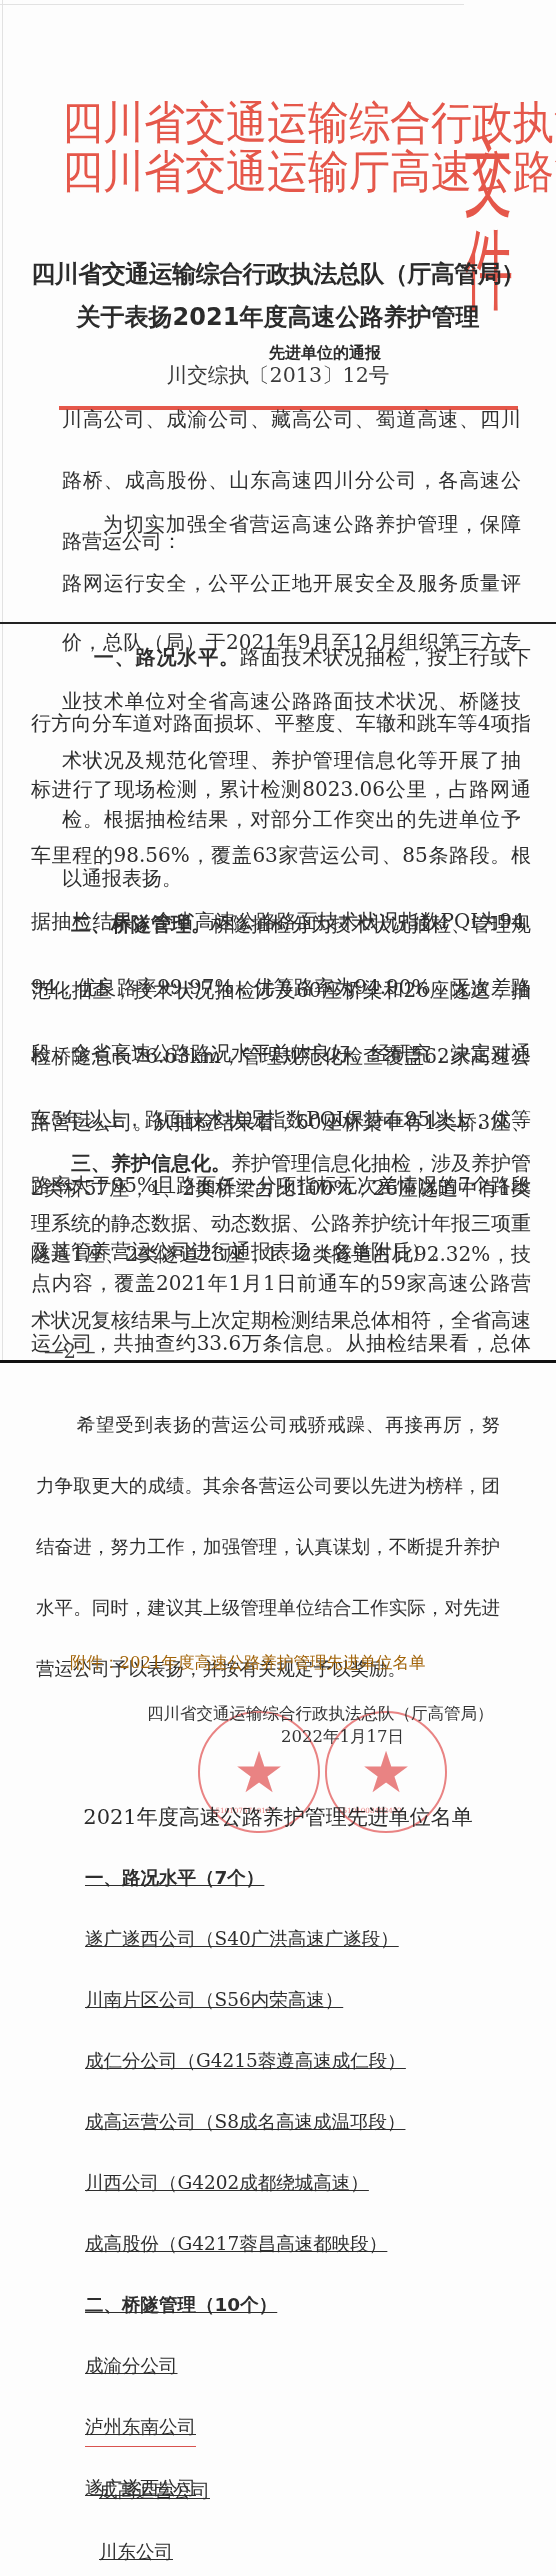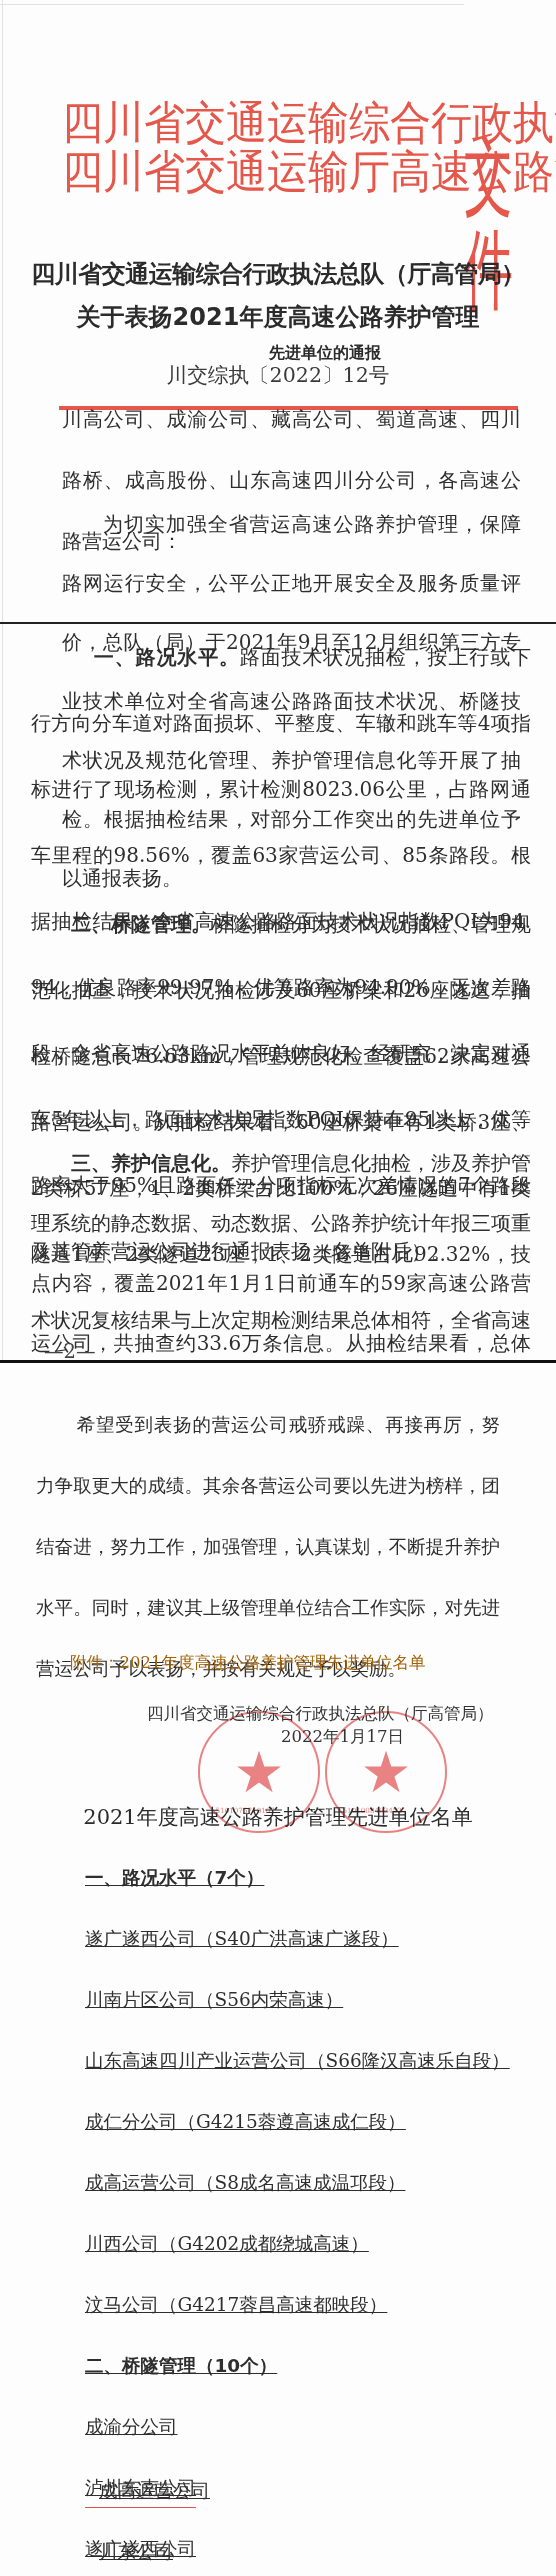--- a/index.html
+++ b/index.html
@@ -41,21 +41,21 @@
 <div class="page" style="top:0; height:1360px;">
   <div class="page-border-left" style="top:0; height:1360px;"></div>
   <div class="abs" style="left:0; top:4.1px; width:464px; height:1px; background:#e2e2e2;"></div>
 
   <div class="red-title">
     <div>四川省交通运输综合行政执法总队</div>
     <div>四川省交通运输厅高速公路管理局</div>
   </div>
   <div class="wenjian">文件</div>
 
-  <div class="doc-no">川交综执〔2022〕12号</div>
+  <div class="doc-no">川交综执〔2013〕12号</div>
   <div class="red-rule"></div>
 
   <div class="heading" style="top:258px; font-size:24px; letter-spacing:-0.5px;">四川省交通运输综合行政执法总队（厅高管局）</div>
   <div class="heading" style="top:301px; font-size:24px;">关于表扬2021年度高速公路养护管理</div>
   <div class="heading" style="top:343px; font-size:16px;padding-left:47px;">先进单位的通报</div>
 
   <div class="para" style="top:389px; left:62px; width:459px; line-height:61px;">
     <span>川高公司、成渝公司、藏高公司、蜀道高速、四川路桥、成高股份、山东高速四川分公司，各高速公路营运公司：</span>
   </div>
 
@@ -99,25 +99,24 @@
 
   <div class="sig" style="left:147px; top:340px;">四川省交通运输综合行政执法总队（厅高管局）</div>
   <div class="sig" style="left:281px; top:363px;">2022年1月17日</div>
 
   <div class="heading" style="top:440px; font-size:21px; font-weight:normal; font-family:'DejaVu Serif', serif;">2021年度高速公路养护管理先进单位名单</div>
 
   <div class="list-block" style="left:85px; top:484px;">
     <div class="row cat">一、路况水平（7个）</div>
     <div class="row">遂广遂西公司（S40广洪高速广遂段）</div>
     <div class="row">川南片区公司（S56内荣高速）</div>
-    <div class="row">山东高速四川产业运营公司（S66隆汉高速乐自段）</div>
     <div class="row">成仁分公司（G4215蓉遵高速成仁段）</div>
     <div class="row">成高运营公司（S8成名高速成温邛段）</div>
     <div class="row">川西公司（G4202成都绕城高速）</div>
-    <div class="row">汶马公司（G4217蓉昌高速都映段）</div>
+    <div class="row">成高股份（G4217蓉昌高速都映段）</div>
     <div class="row cat">二、桥隧管理（10个）</div>
     <div class="row">成渝分公司</div>
     <div class="row"><span class="underline-red">泸州东南公司</span></div>
     <div class="row">遂广遂西公司</div>
 
   </div>
 
   <div class="list-block" style="left:99px; top:1097px;">
     <div class="row">成高运营公司</div>
     <div class="row">川东公司</div>

